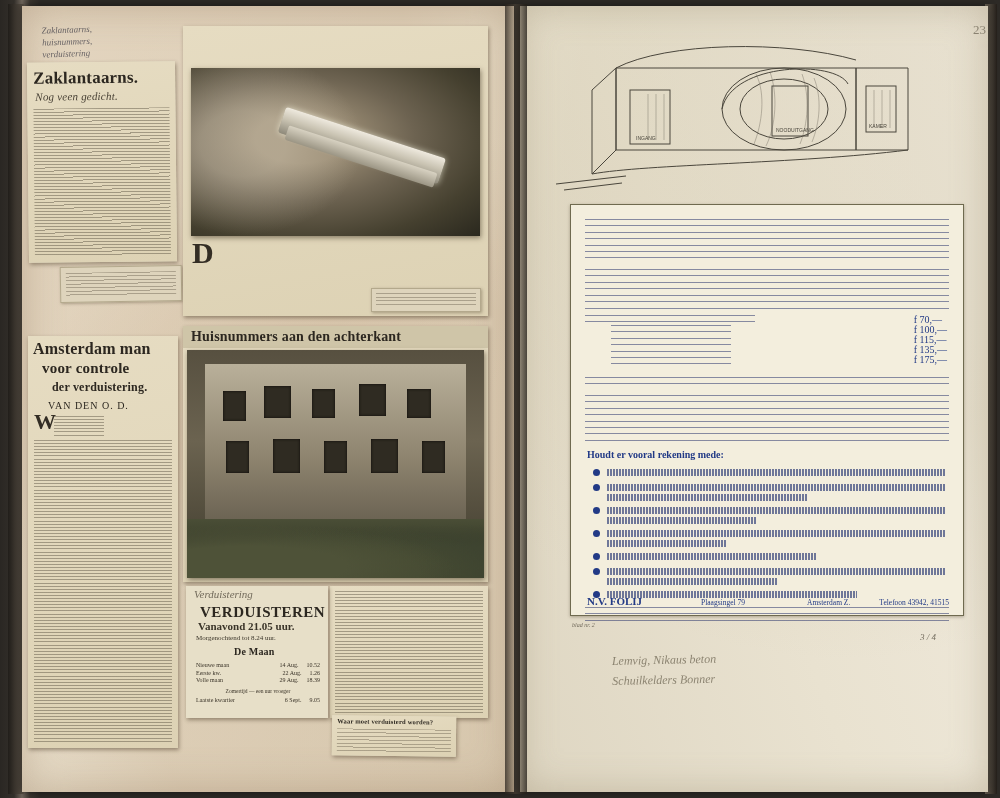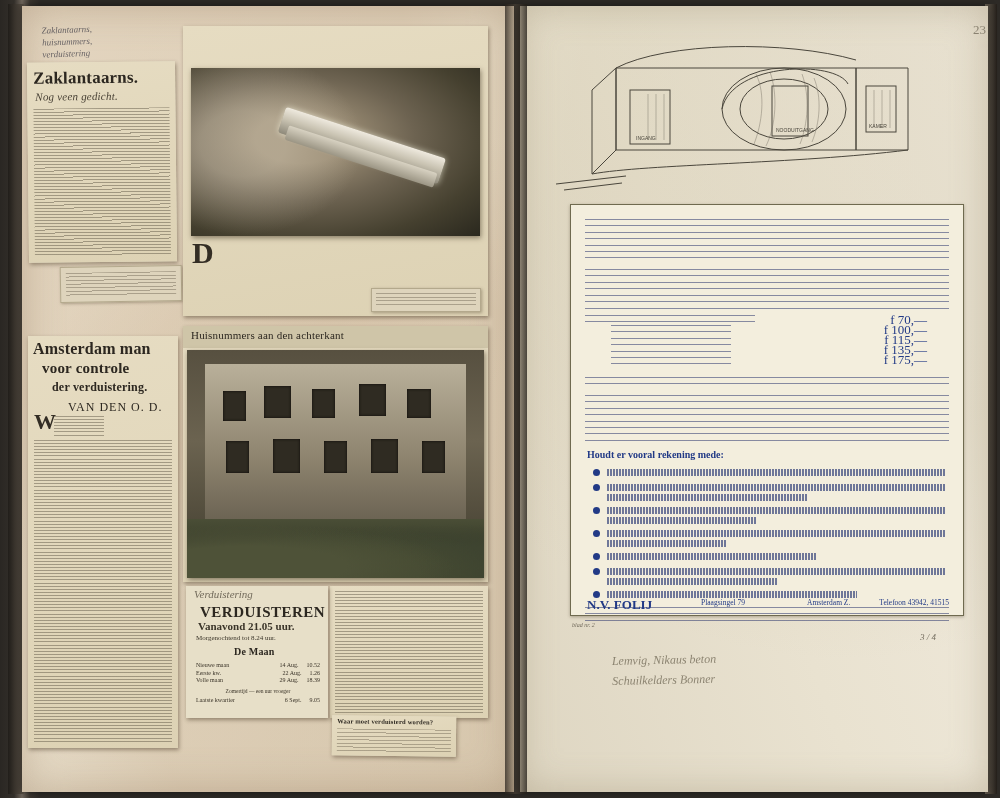--- a/index.html
+++ b/index.html
@@ -71,21 +71,21 @@
   
   .leaflet{position:absolute;left:570px;top:204px;width:392px;height:410px;
     background:#f3eedd;border:1px solid #6f6a4f;box-shadow:0 1px 3px rgba(60,50,25,.35);}
   .lf-lines{position:absolute;left:14px;right:14px;
     background-image:repeating-linear-gradient(180deg, rgba(45,55,110,.55) 0px, rgba(45,55,110,.55) 1px, rgba(0,0,0,0) 1px, rgba(0,0,0,0) 6.4px);}
   .lf-head{position:absolute;color:#223a86;font-family:"Liberation Serif",serif;font-weight:700;}
   .bullet{position:absolute;left:22px;width:7px;height:7px;border-radius:50%;background:#223a86;}
   .blabel{position:absolute;left:36px;right:18px;height:7px;
     background:repeating-linear-gradient(90deg,rgba(30,45,110,.62) 0 52%, rgba(0,0,0,0) 52% 100%);
     background-size:3px 100%;}
-  .prices{position:absolute;right:36px;color:#223a86;font-size:13px;text-align:right;line-height:10px;}
+  .prices{position:absolute;right:16px;color:#223a86;font-size:10px;text-align:left;line-height:10px;}
 
   
   .hand{position:absolute;font-family:"Liberation Serif",serif;color:#4a4336;
     font-style:italic;opacity:.75;}
   .hand-ink{color:#3c3a44;}
 
   
   .stamp{position:absolute;background:#ded4bc;border:1px solid #b3a88c;
     box-shadow:1px 1px 3px rgba(60,45,25,.35);}
 
@@ -127,29 +127,29 @@
     <div style="position:absolute;left:9px;top:214px;font-size:30px;line-height:26px;font-weight:700;color:#332d24;">D</div>
     <div class="stamp" style="left:188px;top:262px;width:108px;height:22px;">
       <div class="lines" style="left:4px;top:4px;right:4px;bottom:4px;"></div>
     </div>
   </div>
 
   <div class="clip news" style="left:28px;top:336px;width:150px;height:412px;">
     <div class="head" style="position:absolute;left:5px;top:4px;font-size:16px;font-weight:700;">Amsterdam man</div>
     <div class="head" style="position:absolute;left:14px;top:24px;font-size:15px;font-weight:700;">voor controle</div>
     <div class="head" style="position:absolute;left:24px;top:44px;font-size:12px;font-weight:700;">der verduistering.</div>
-    <div class="head" style="position:absolute;left:40px;top:64px;font-size:12px;letter-spacing:1px;">VAN DEN O. D.</div>
+    <div class="head" style="position:absolute;left:20px;top:64px;font-size:10px;letter-spacing:1px;">VAN DEN O. D.</div>
     <div style="position:absolute;left:6px;top:76px;font-size:22px;line-height:20px;font-weight:700;color:#332d24;">W</div>
     <div class="lines dense" style="left:26px;top:80px;width:50px;height:22px;"></div>
     <div class="lines dense" style="left:6px;top:104px;right:6px;bottom:6px;"></div>
   </div>
 
   <div class="clip news" style="left:183px;top:326px;width:305px;height:256px;">
     <div style="position:absolute;left:0;top:0;right:0;height:22px;background:#cfc5a8;"></div>
-    <div class="head" style="position:absolute;left:8px;top:3px;font-size:11px;font-weight:400;">Huisnummers aan den achterkant</div>
+    <div class="head" style="position:absolute;left:8px;top:3px;font-size:14px;font-weight:700;">Huisnummers aan den achterkant</div>
     <div class="photo ph-house" style="left:4px;top:24px;width:297px;height:228px;">
       <div class="facade"></div>
       <div class="win" style="left:12%;top:18%;width:8%;height:13%"></div>
       <div class="win" style="left:26%;top:16%;width:9%;height:14%"></div>
       <div class="win" style="left:42%;top:17%;width:8%;height:13%"></div>
       <div class="win" style="left:58%;top:15%;width:9%;height:14%"></div>
       <div class="win" style="left:74%;top:17%;width:8%;height:13%"></div>
       <div class="win" style="left:13%;top:40%;width:8%;height:14%"></div>
       <div class="win" style="left:29%;top:39%;width:9%;height:15%"></div>
       <div class="win" style="left:46%;top:40%;width:8%;height:14%"></div>
@@ -256,21 +256,21 @@
     <div class="bullet" style="top:348px;"></div>
     <div class="blabel" style="top:348px;width:210px;"></div>
     <div class="bullet" style="top:363px;"></div>
     <div class="blabel" style="top:363px;"></div>
     <div class="blabel" style="top:373px;width:170px;"></div>
     <div class="bullet" style="top:386px;"></div>
     <div class="blabel" style="top:386px;width:250px;"></div>
 
     <div class="lf-lines" style="top:402px;height:16px;"></div>
 
-    <div style="position:absolute;left:16px;bottom:2px;font-size:13px;font-weight:700;color:#223a86;">N.V. FOLIJ</div>
+    <div style="position:absolute;left:16px;bottom:8px;font-size:11px;font-weight:700;color:#223a86;">N.V. FOLIJ</div>
     <div style="position:absolute;left:130px;bottom:8px;font-size:7.5px;color:#223a86;">Plaagsingel 79</div>
     <div style="position:absolute;left:236px;bottom:8px;font-size:7.5px;color:#223a86;margin-top:48px;">Amsterdam Z.</div>
     <div style="position:absolute;right:14px;bottom:8px;font-size:7.5px;color:#223a86;">Telefoon 43942, 41515</div>
   </div>
 
   <div class="hand" style="left:572px;top:622px;font-size:6px;">blad nr. 2</div>
 
   <div class="hand" style="left:612px;top:648px;width:280px;font-size:12px;line-height:20px;white-space:pre-line;transform:rotate(-1.2deg);color:#6f6754;">Lemvig, Nikaus beton
 Schuilkelders Bonner</div>
 

